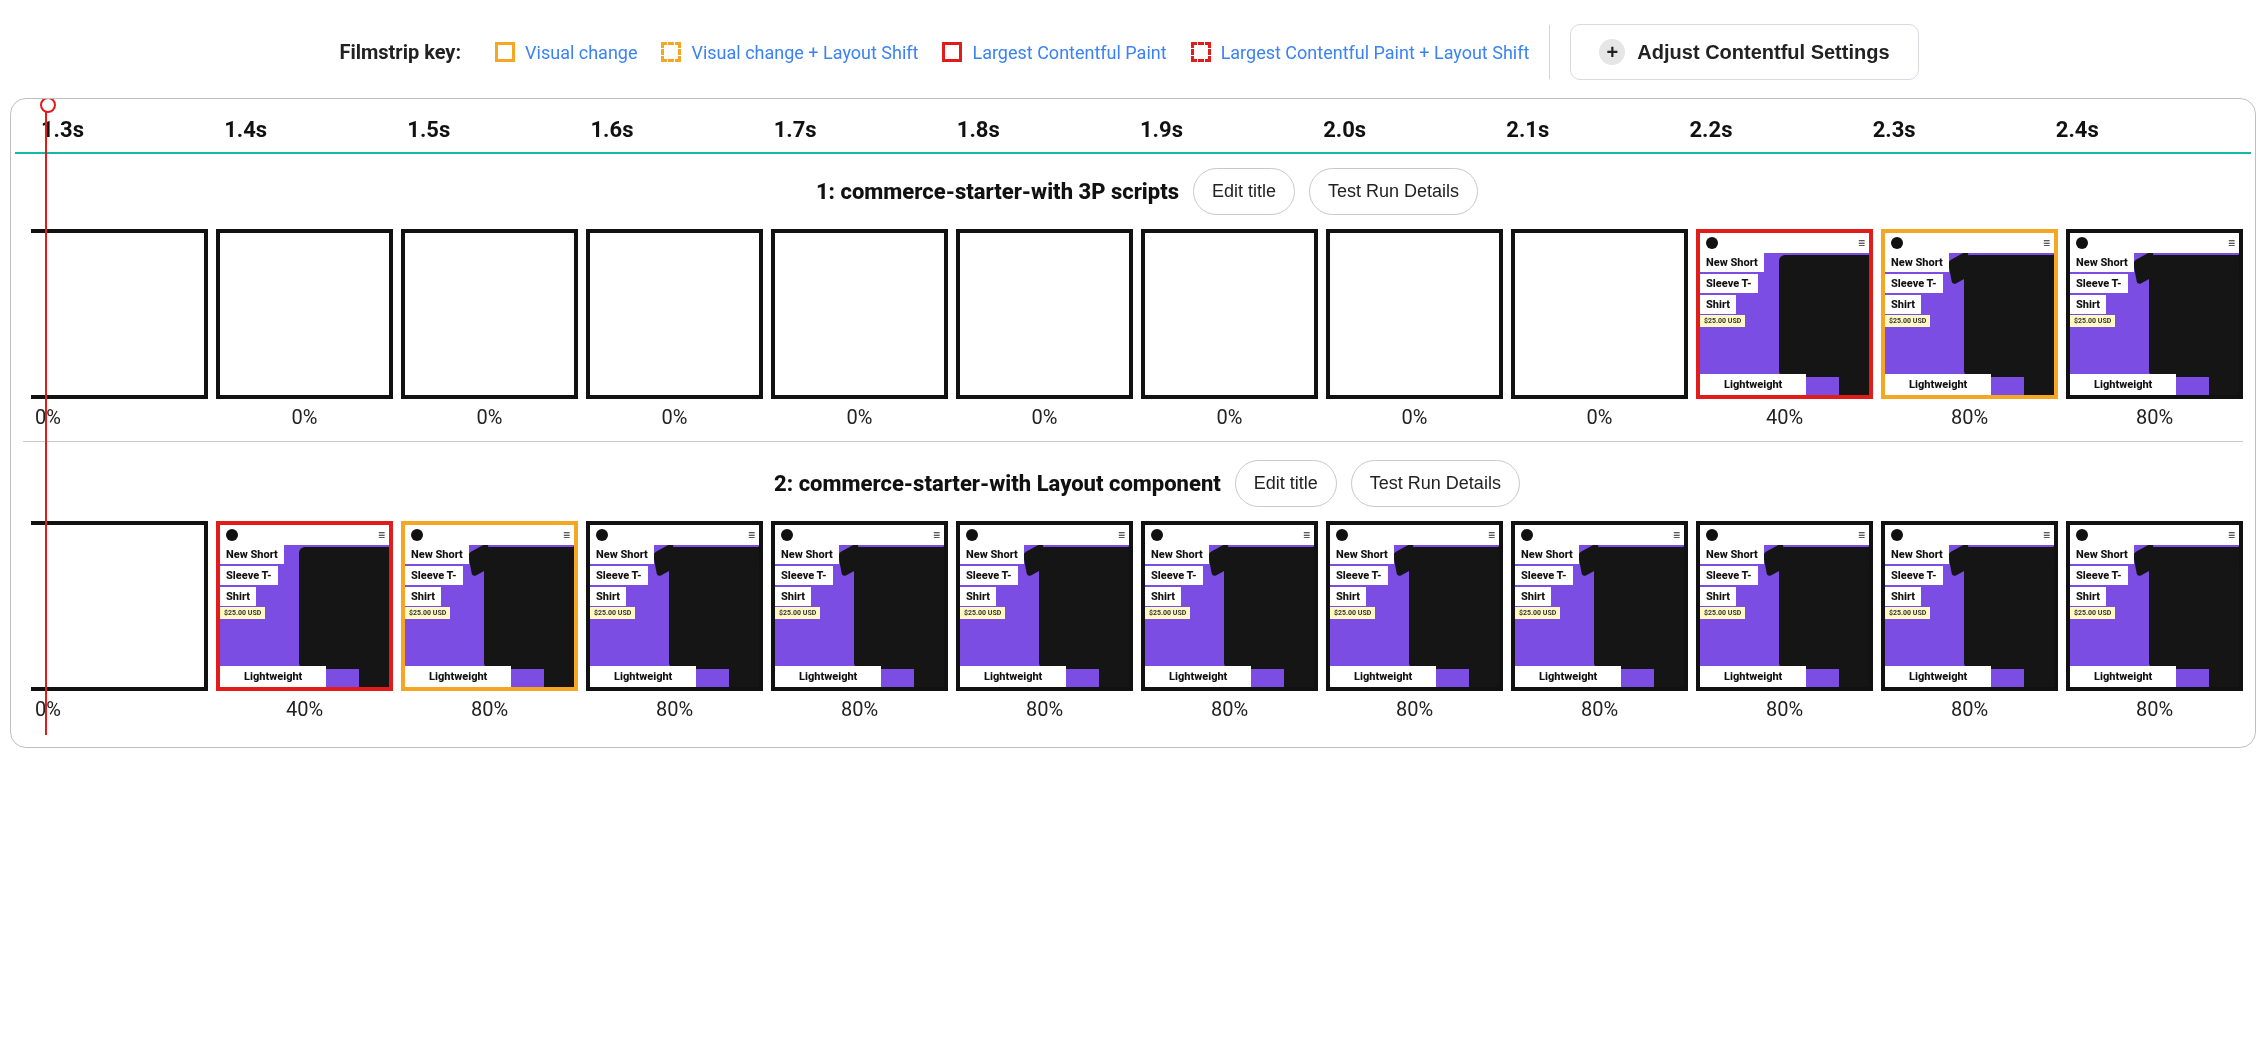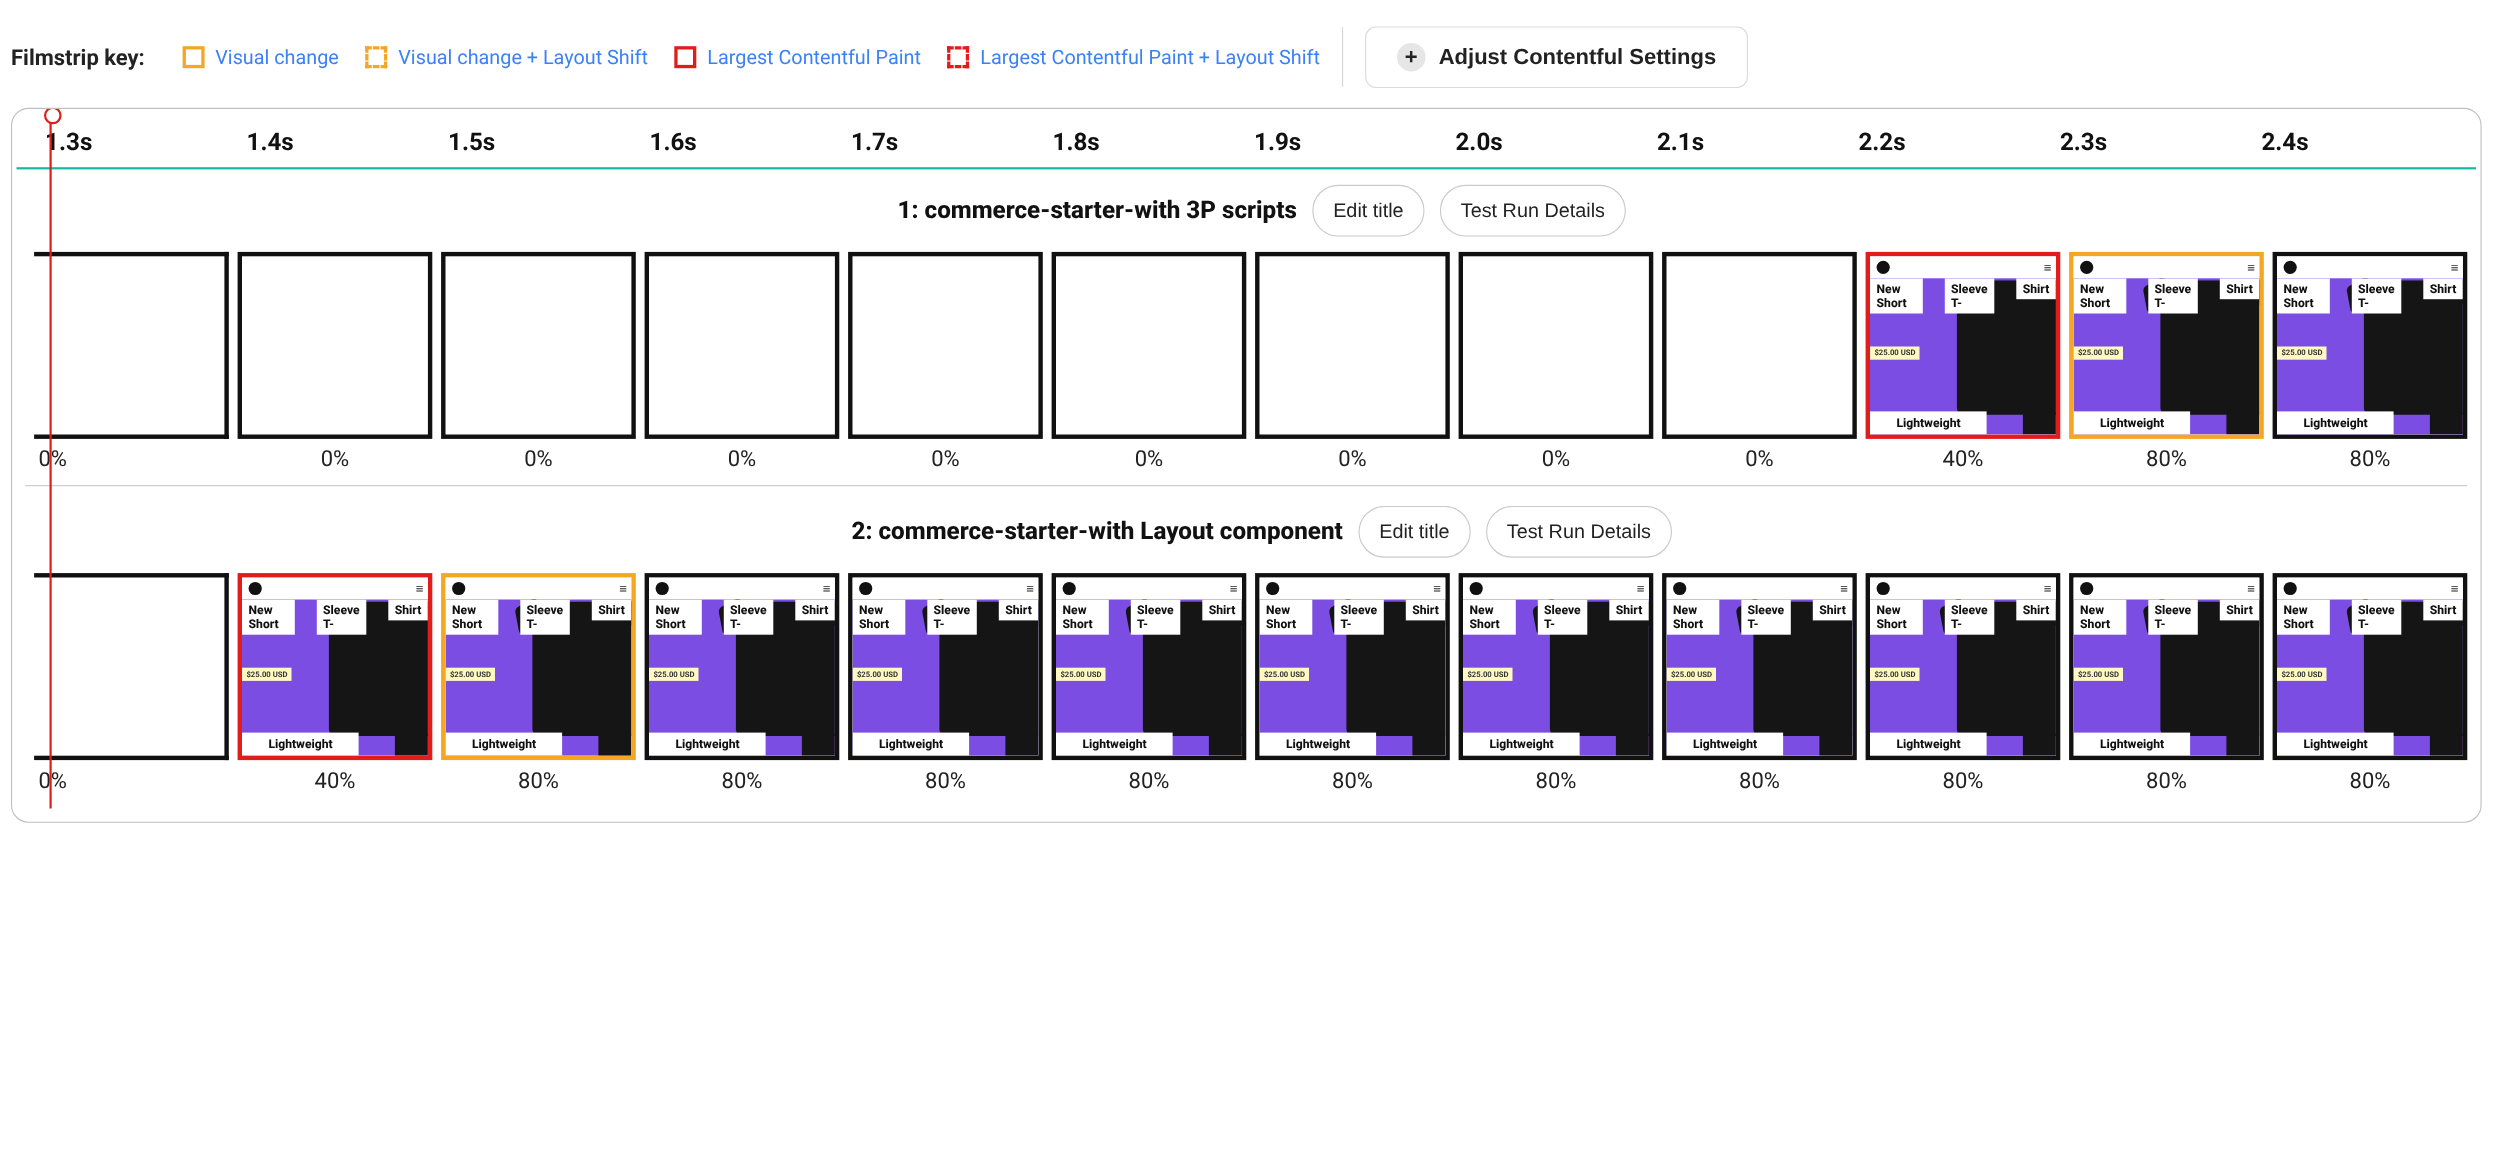--- a/index.html
+++ b/index.html
@@ -5,21 +5,21 @@
 * { box-sizing: border-box; margin: 0; padding: 0; }
 body {
   font-family: -apple-system, BlinkMacSystemFont, "Segoe UI", Roboto, Helvetica, Arial, sans-serif;
   background: #fff;
   color: #111;
   padding: 20px 10px;
 }
 .topbar {
   display: flex;
   align-items: center;
-  justify-content: flex-start;
+  justify-content: center;
   padding: 4px 8px 18px 0;
   position: relative;
 }
 .keyrow {
   display: flex;
   align-items: center;
   gap: 24px;
 }
 .keylabel {
   font-size: 20px;
@@ -192,21 +192,21 @@
   position: absolute;
   width: 20px; height: 26px;
   background: #151515;
   top: 0;
 }
 .tshirt.sleeves::before { left: -14px; transform: skewY(-20deg) rotate(-10deg); border-radius: 4px; }
 .tshirt.sleeves::after { right: -10px; transform: skewY(20deg) rotate(10deg); border-radius: 4px; }
 .ptitle {
   position: absolute;
   left: 0; top: 0;
-  display: flex;  gap: 20px;
+  display: flex; flex-direction: column;
 }
 .ptitle span {
   background: #fff;
   font-size: 11px;
   font-weight: 800;
   color: #111;
   padding: 3px 6px;
   margin-bottom: 2px;
   align-self: flex-start;
 }

